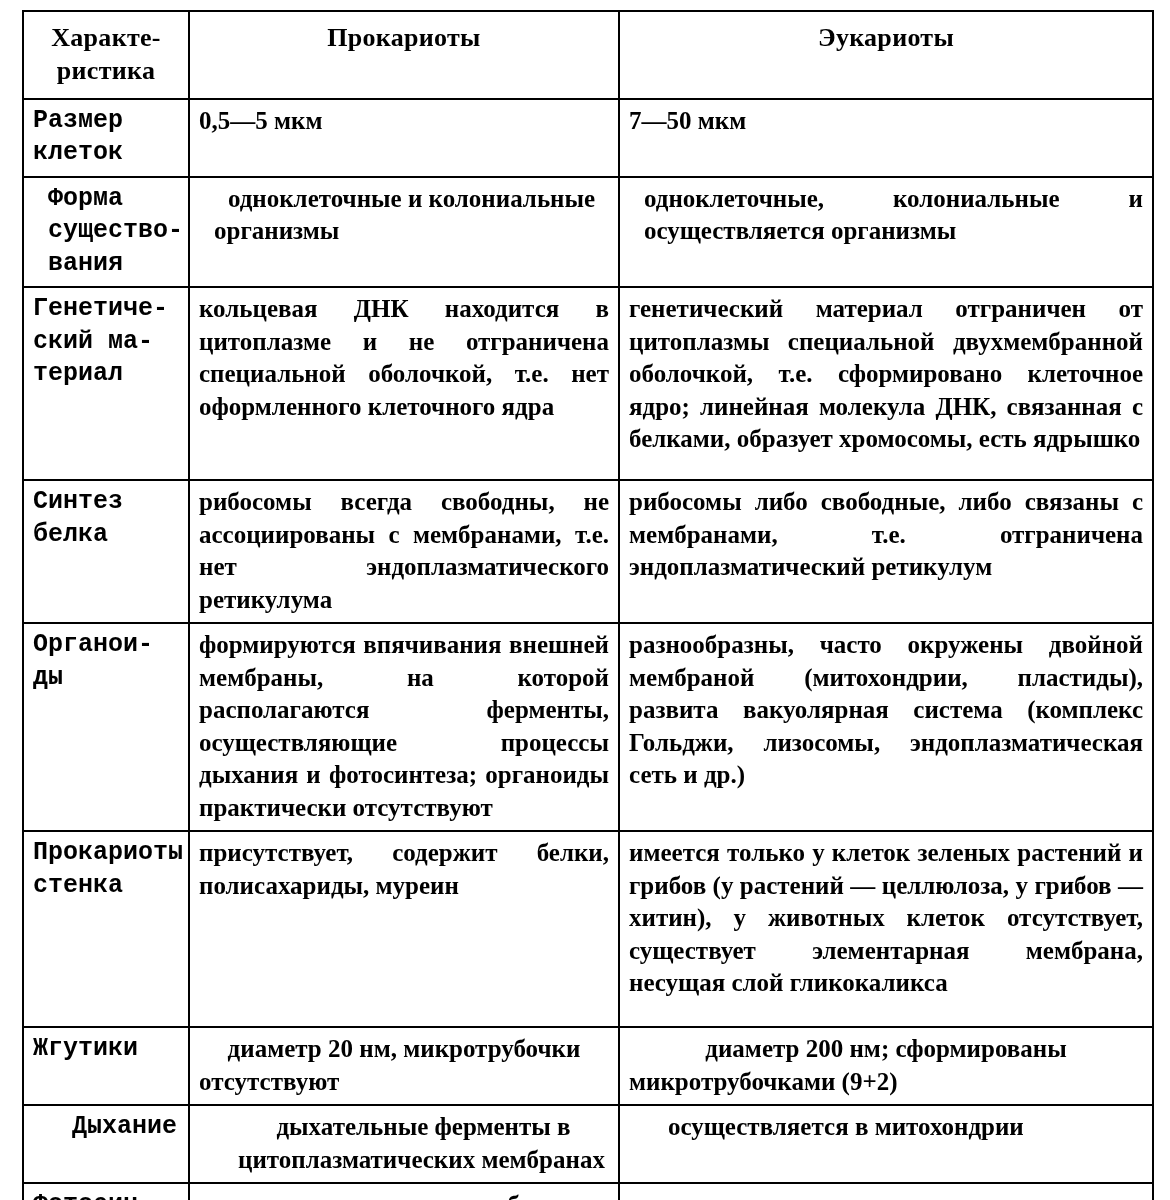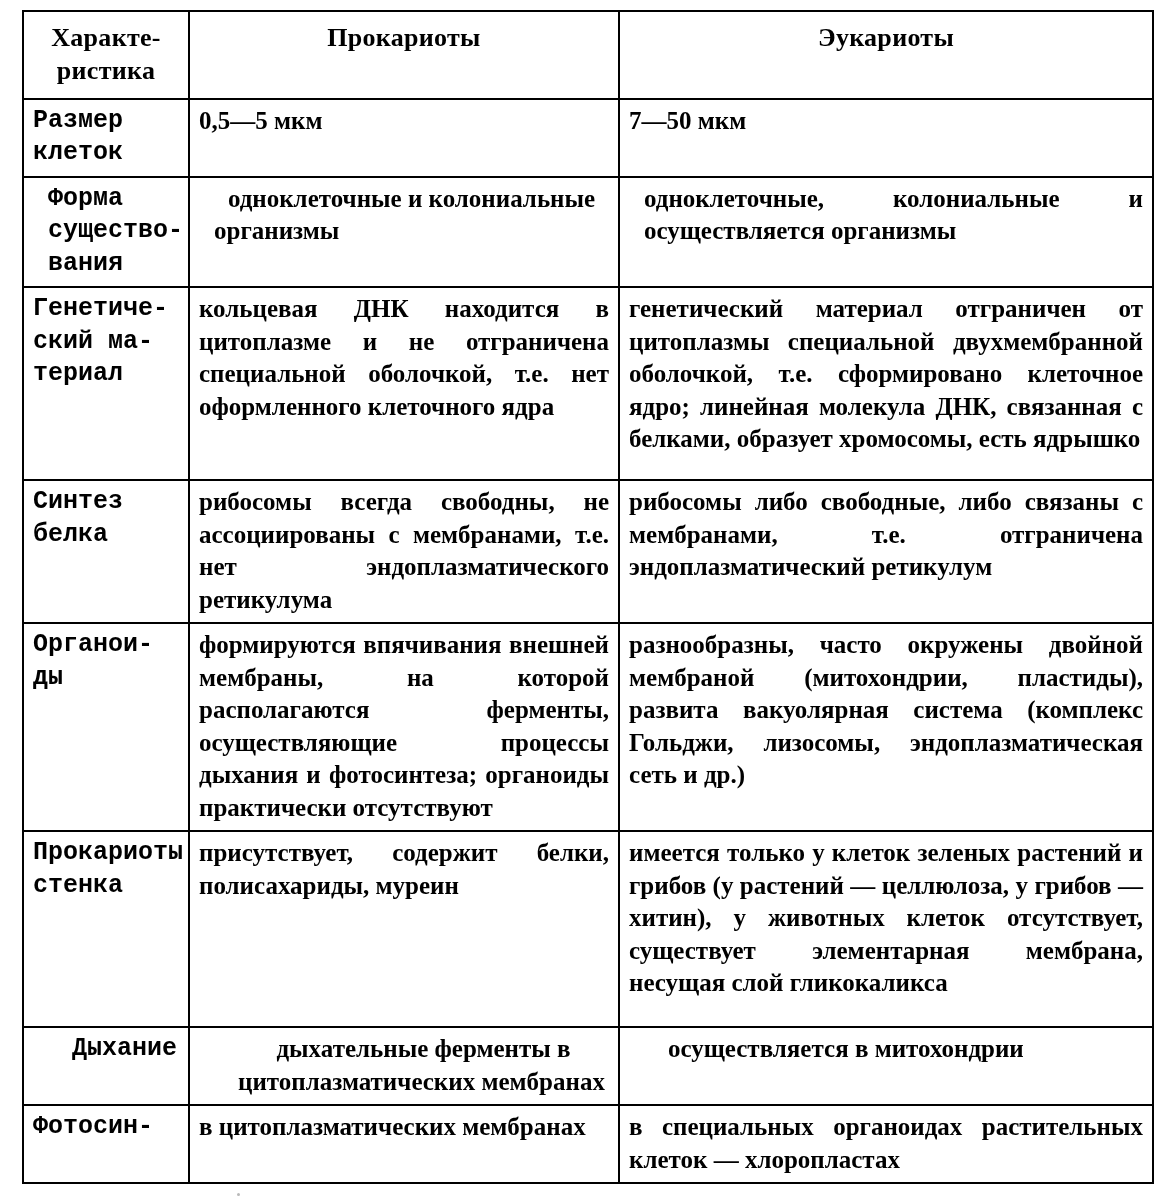--- a/index.html
+++ b/index.html
@@ -168,20 +168,25 @@
           <td class="data">формируются впячивания внешней мембраны, на которой располагаются ферменты, осуществляющие процессы дыхания и фотосинтеза; органоиды практически отсутствуют</td>
           <td class="data">разнообразны, часто окружены двойной мембраной (митохондрии, пластиды), развита вакуолярная система (комплекс Гольджи, лизосомы, эндоплазматическая сеть и др.)</td>
         </tr>
 
         <tr class="r-wall">
           <td class="label"><span>Прокариоты</span><br><span>стенка</span></td>
           <td class="data">присутствует, содержит белки, полисахариды, муреин</td>
           <td class="data">имеется только у клеток  зеленых растений и грибов  (у растений — целлюлоза, у грибов — хитин), у животных клеток отсутствует, существует элементарная мембрана, несущая слой гликокаликса</td>
         </tr>
 
+        <tr class="r-flag">
+          <td class="label">Жгутики</td>
+          <td class="data nojust">диаметр 20 нм, микротрубочки отсутствуют</td>
+          <td class="data nojust">диаметр 200 нм; сформированы микротрубочками (9+2)</td>
+        </tr>
 
         <tr class="r-resp">
           <td class="label">Дыхание</td>
           <td class="data nojust">дыхательные ферменты в цитоплазматических мембранах</td>
           <td class="data nojust">осуществляется в митохондрии</td>
         </tr>
 
         <tr class="r-photo">
           <td class="label"><span>Фотосин-</span><br></td>
           <td class="data nojust">в цитоплазматических мембранах</td>

